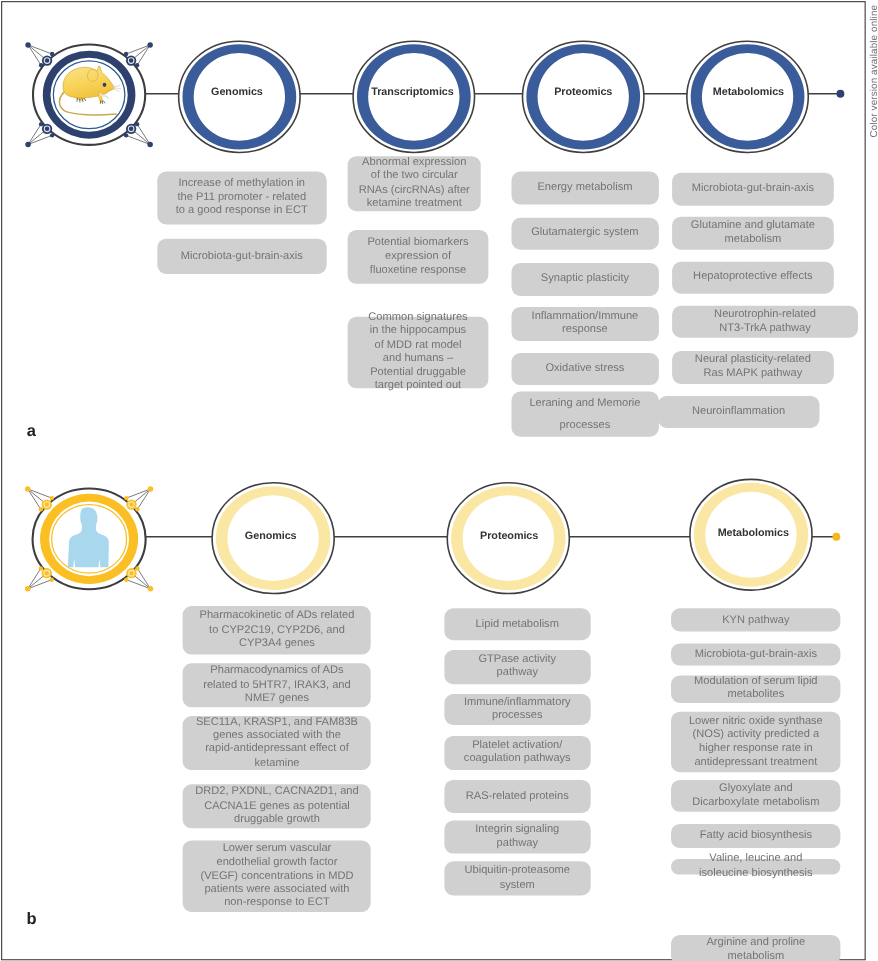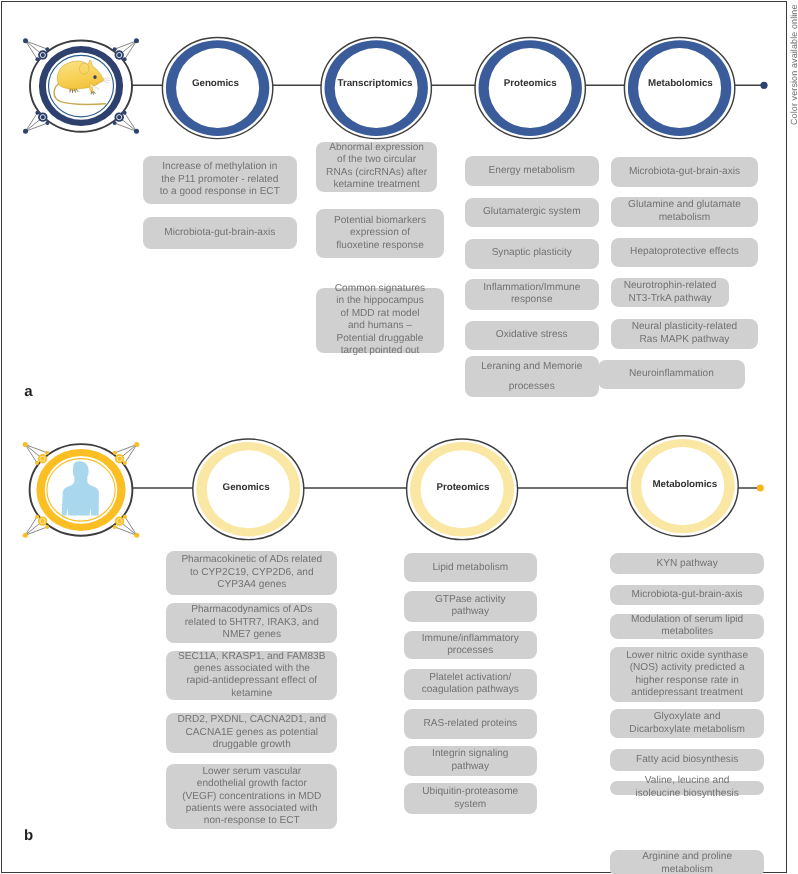--- a/index.html
+++ b/index.html
@@ -210,21 +210,21 @@
         <div class="chiptext">
           <div>Glutamine and glutamate</div>
           <div>metabolism</div>
         </div>
       </div>
       <div class="chip" style="left: 611px; top: 237.8px; width: 146.9px; height: 29.5px;">
         <div class="chiptext">
           <div>Hepatoprotective effects</div>
         </div>
       </div>
-      <div class="chip" style="left: 611px; top: 278.1px; width: 118px; height: 29.2px;">
+      <div class="chip" style="left: 611px; top: 278.1px; width: 169px; height: 29.2px;">
         <div class="chiptext">
           <div>Neurotrophin-related</div>
           <div>NT3-TrkA pathway</div>
         </div>
       </div>
       <div class="chip" style="left: 611px; top: 318.8px; width: 146.9px; height: 30px;">
         <div class="chiptext">
           <div>Neural plasticity-related</div>
           <div>Ras MAPK pathway</div>
         </div>

